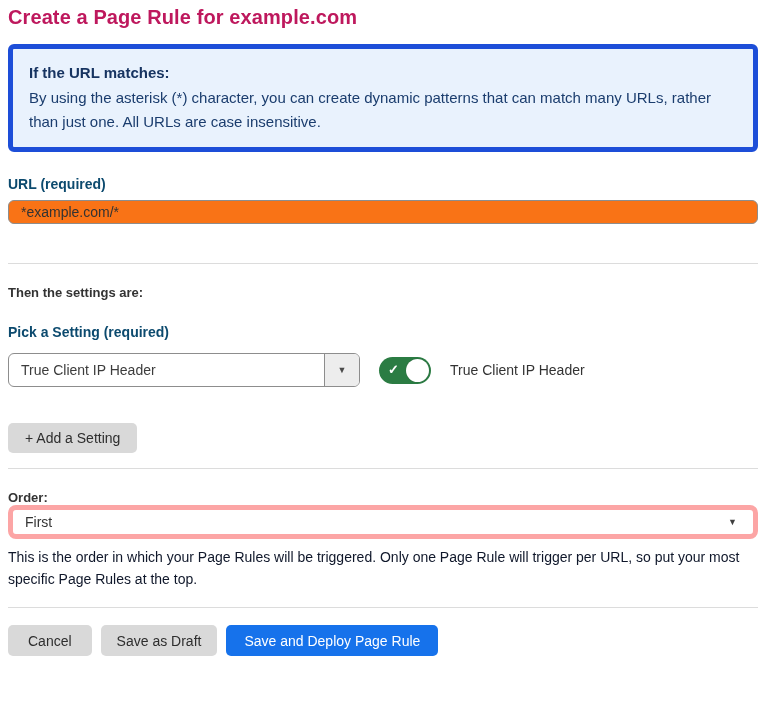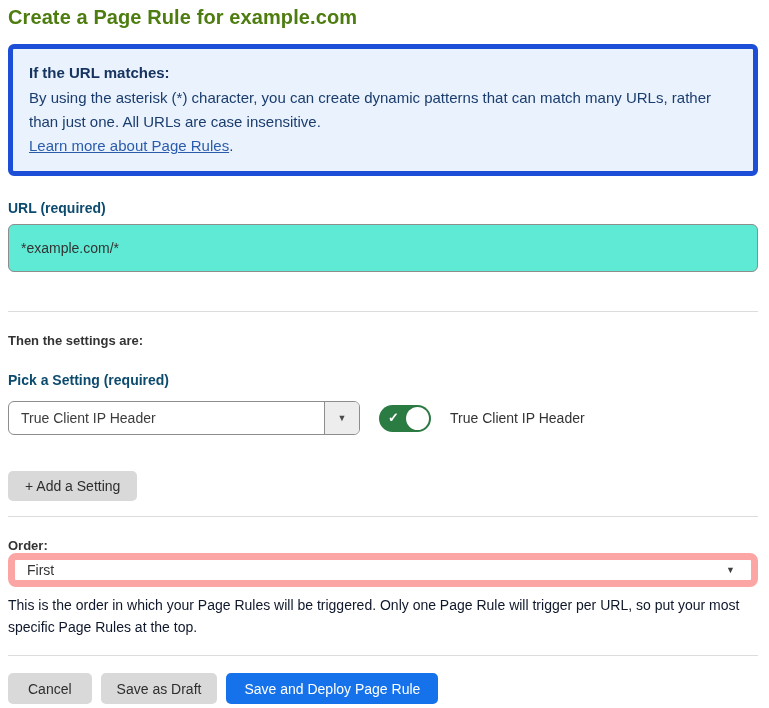--- a/index.html
+++ b/index.html
@@ -10,21 +10,21 @@
     font-family: "Liberation Sans", sans-serif;
     color: #333333;
     overflow: hidden;
   }
   .page {
     padding: 4px 11px 0 8px;
   }
   .page-title {
     font-size: 20px;
     font-weight: bold;
-    color: #4d7c0f;
+    color: #be185d;
     letter-spacing: .1px;
     margin-top: 2px;
   }
   
   .info-box {
     margin-top: 15px;
     background: #e9f2fd;
     border: 5px solid #1d4ed8;
     border-radius: 6px;
     padding: 12px 16px 13px 16px;
@@ -47,22 +47,22 @@
   .field-label {
     font-size: 14px;
     color: #0c4a6e;
     margin-top: 24px;
     margin-bottom: 8px;
     font-weight: bold;
   }
   .url-input {
     display: block;
     width: 100%;
-    height: 48px;
-    background: #5eead4;
+    height: 24px;
+    background: #f97316;
     border: 1px solid #8d8d8d;
     border-radius: 6px;
     padding: 0 12px;
     font-family: "Liberation Sans", sans-serif;
     font-size: 14px;
     color: #333333;
     outline: none;
   }
   .divider {
     border: none;
@@ -173,21 +173,21 @@
     padding: 15px 17px;
     height: 30px;
   }
   
   .order-select {
     display: flex;
     align-items: center;
     justify-content: space-between;
     width: 100%;
     height: 34px;
-    border: 7px solid #fca5a5;
+    border: 5px solid #fca5a5;
     border-radius: 8px;
     background: #ffffff;
     padding: 0 16px 0 12px;
     font-size: 14px;
     color: #333333;
     cursor: pointer;
   }
   .order-select .select-caret {
     font-size: 9px;
     color: #3f3f3f;
@@ -213,23 +213,20 @@
 </head>
 <body>
 
 <div class="page">
 
   <h1 class="page-title">Create a Page Rule for example.com</h1>
 
   <div class="info-box">
     <div class="info-heading">If the URL matches:</div>
     <div class="info-body">By using the asterisk (*) character, you can create dynamic patterns that can match many URLs, rather than just one. All URLs are case insensitive.</div>
-    <div>
-      <a class="info-link">Learn more about Page Rules</a><span>.</span>
-    </div>
   </div>
 
   <div class="field-label">URL (required)</div>
   <input class="url-input" type="text" value="*example.com/*" style="">
 
   <hr class="divider divider-1">
 
   <div class="section-heading">Then the settings are:</div>
 
   <div class="field-label">Pick a Setting (required)</div>

